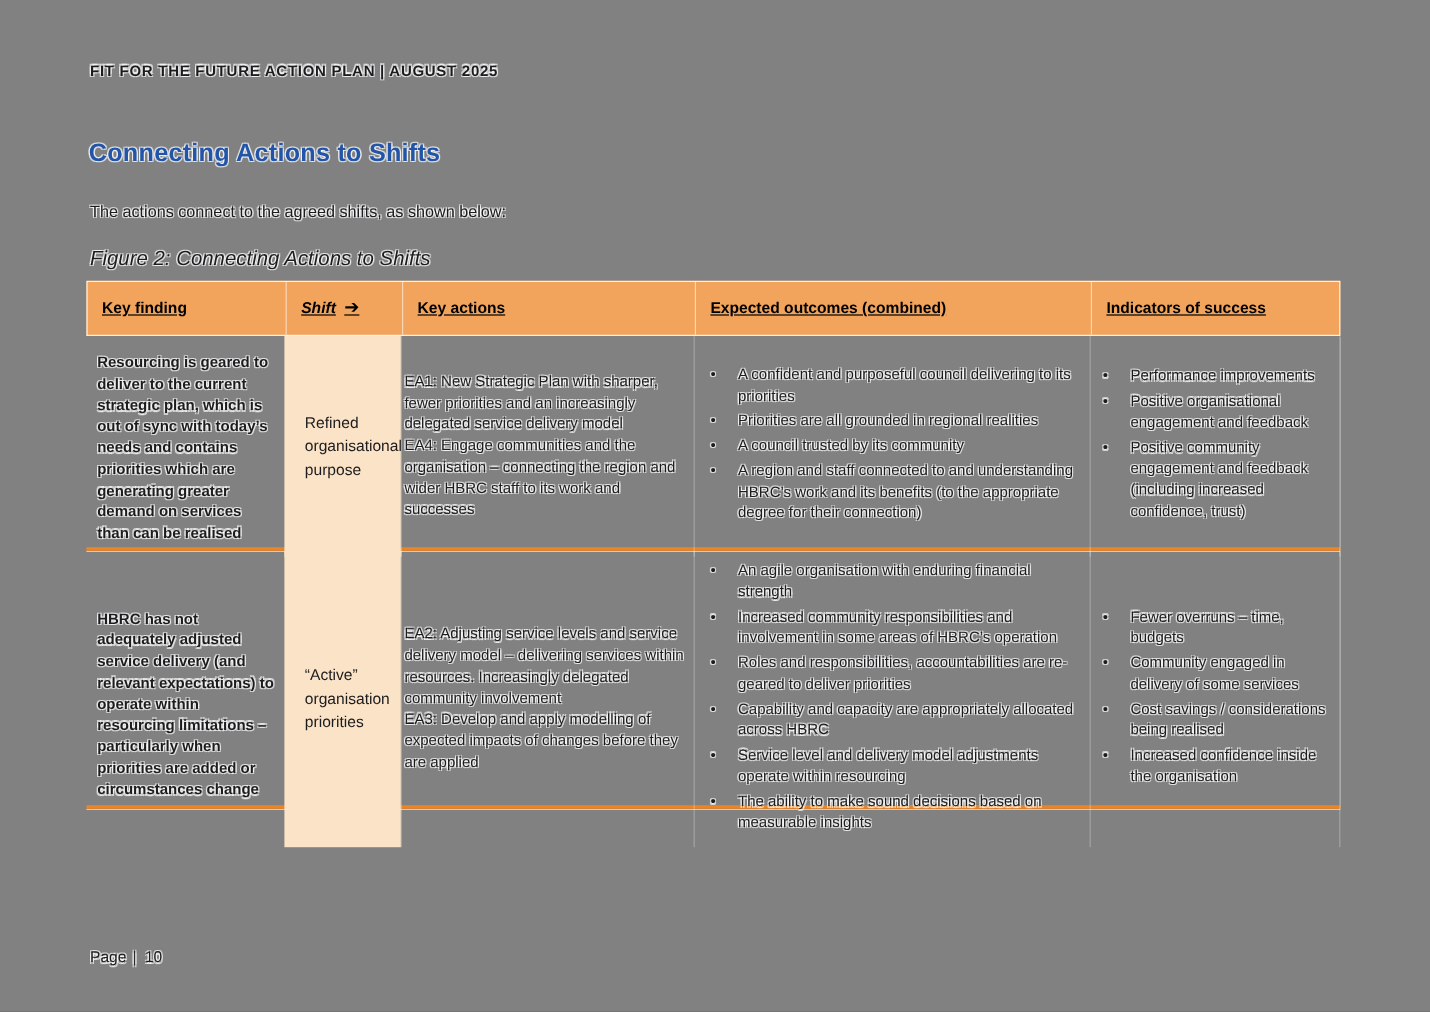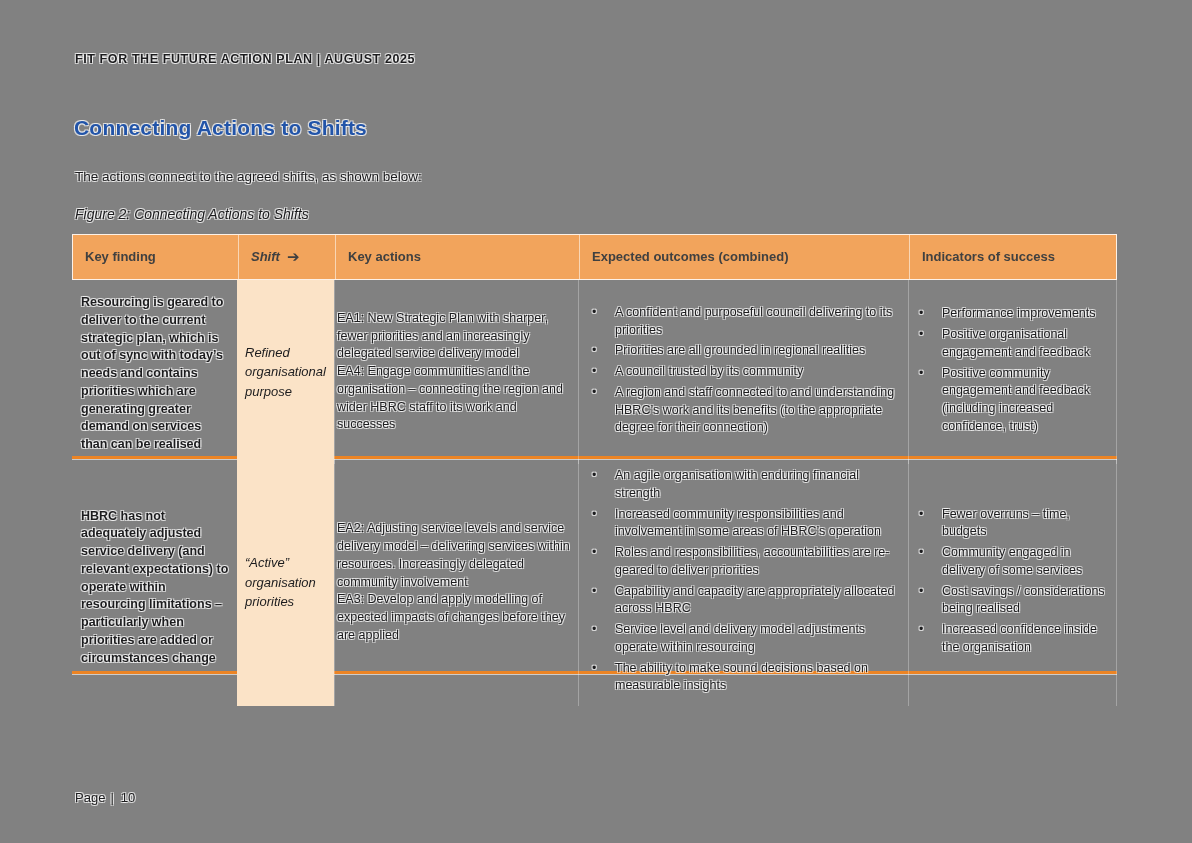--- a/index.html
+++ b/index.html
@@ -32,38 +32,39 @@
   .title{
     position:absolute;left:74px;top:116px;
     font-size:21px;font-weight:700;color:var(--title);letter-spacing:.2px;
   }
   .intro{
     position:absolute;left:75px;top:169px;
     font-size:13.5px;
   }
   .figure-caption{
     position:absolute;left:75px;top:206px;
-    font-size:14px;font-style:italic;
+    font-size:17px;font-style:italic;
   }
   .table{
     position:absolute;left:72px;top:234px;width:1045px;
     font-size:12.5px;line-height:1.42;
   }
   .thead{
     display:grid;
     grid-template-columns:165px 97px 244px 330px 209px;
     height:46px;
     background:var(--header-row);
     border:1px solid rgba(255,255,255,.85);
   }
   .th{
     display:flex;align-items:center;
     padding:0 8px 0 12px;
-    font-weight:700;font-size:13px;color:#404040;
+    font-weight:700;font-size:13px;color:#000000;
     border-left:1px solid rgba(255,255,255,.55);
+    text-decoration:underline;
   }
   .th:first-child{border-left:none;}
   .th-shift{font-style:italic;gap:7px;}
   .th-shift .arrow{font-style:normal;font-size:15px;line-height:1;transform:translateY(-1px);}
   .trow{
     display:grid;
     grid-template-columns:165px 97px 244px 330px 209px;
     border-bottom:3px solid var(--row-border);
     box-shadow:0 1px 0 rgba(255,255,255,.6);
   }
@@ -73,22 +74,22 @@
     display:flex;align-items:center;
     border-left:1px solid rgba(255,255,255,.28);
     padding:8px 6px;
   }
   .td:first-child{border-left:none;}
   .td:last-child{border-right:1px solid rgba(255,255,255,.28);}
   .td-finding{font-weight:700;padding:10px 8px 10px 9px;align-items:flex-start;padding-top:14px;}
   .row-2 .td-finding{align-items:center;padding-top:20px;}
   .td-shift{
     background:var(--shift-cell);
-    font-style:italic;font-size:13px;line-height:1.5;
-    padding-left:8px;
+    font-size:13px;line-height:1.5;
+    padding-left:17px;
     border-left:none;
   }
   .td-actions{padding-left:2px;}
   ul.plain{list-style:none;}
   ul.plain li{margin:0;}
   ul.bullets{list-style:none;}
   ul.bullets li{position:relative;padding-left:30px;margin-bottom:3px;}
   ul.bullets li::before{content:"\2022";position:absolute;left:7px;top:0;}
   .td-indicators ul.bullets li{padding-left:27px;}
   .td-indicators ul.bullets li::before{left:4px;}

